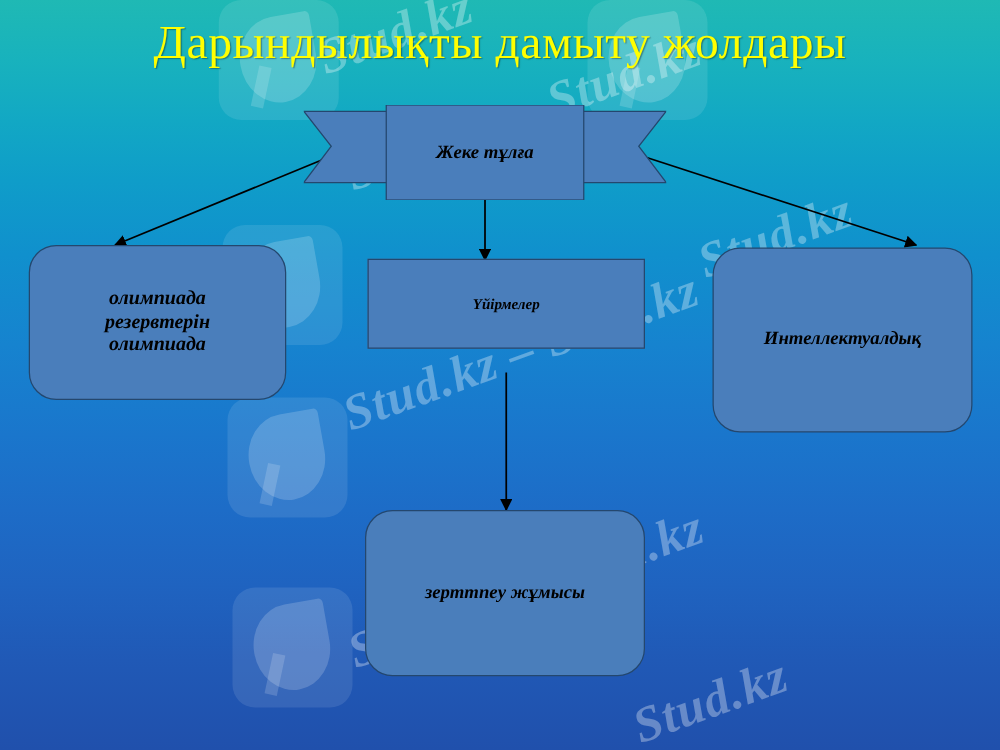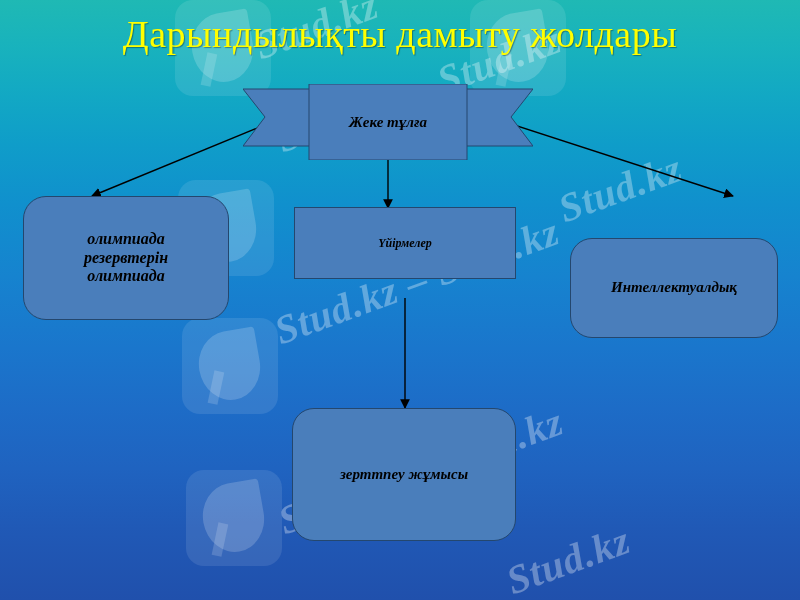--- a/index.html
+++ b/index.html
@@ -180,33 +180,33 @@
 
       <path d="M0,5 L68,5 L68,62 L0,62 L22,33 Z" fill="#4a7ebb" stroke="#24476e" stroke-width="1"></path>
 
       <path d="M290,5 L222,5 L222,62 L290,62 L268,33 Z" fill="#4a7ebb" stroke="#24476e" stroke-width="1"></path>
 
       <rect x="66" y="0" width="158" height="76" fill="#4a7ebb" stroke="#24476e" stroke-width="1"></rect>
     </svg>
     <div id="banner-label">Жеке тұлға</div>
   </div>
 
-  <div class="node rounded" style="left:23px; top:196px; width:206px; height:124px; font-size:16px;border-radius:23px;">
+  <div class="node rounded" style="left:23px; top:196px; width:206px; height:124px; font-size:16px;">
     <div>
       <div>олимпиада</div>
       <div>резервтерін</div>
       <div>олимпиада</div>
     </div>
   </div>
 
   <div class="node" style="left:294px; top:207px; width:222px; height:72px; font-size:12px;">
     <div>Үйірмелер</div>
   </div>
 
-  <div class="node rounded" style="left:570px; top:198px; width:208px; height:100px; font-size:15px;margin-top:40px;">
+  <div class="node rounded" style="left:570px; top:198px; width:208px; height:148px; font-size:15px;">
     <div>
       <div>Интеллектуалдық</div>
     </div>
   </div>
 
   <div class="node rounded" style="left:292px; top:408px; width:224px; height:133px; font-size:15px;">
     <div>зерттпеу жұмысы</div>
   </div>
 
 </div>

